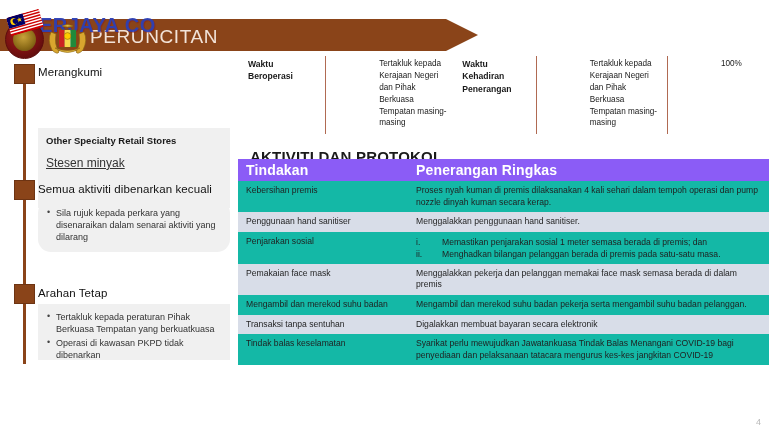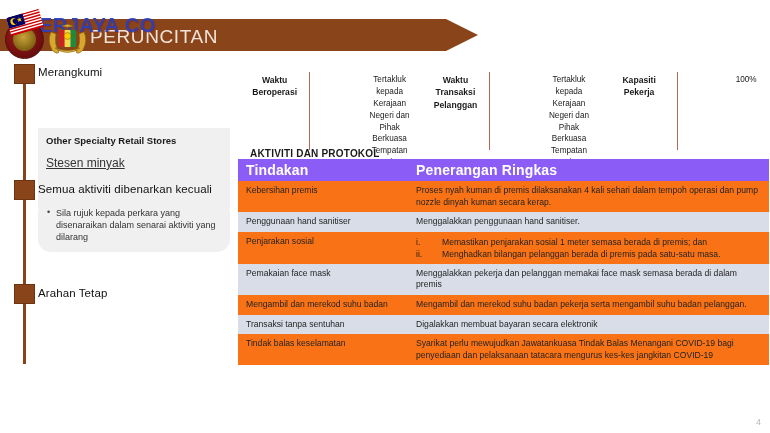--- a/index.html
+++ b/index.html
@@ -156,25 +156,24 @@
   #block-merangkumi-head { top: 66px; }
   #block-merangkumi-box  { top: 84px; height: 80px; margin-top: 44px; }
   #block-semua-head      { top: 183px; }
   #block-semua-box       { top: 200px; height: 52px; border-radius: 13px; }
   #block-arahan-head     { top: 287px; }
   #block-arahan-box      { top: 304px; height: 56px; }
 
   
   .infostrip {
     position: absolute;
-    left: 240px; top: 72px;
+    left: 240px; top: 56px;
     width: 528px; height: 78px;
     display: flex;
     align-items: flex-start;
-    text-align: center;
   }
   .info-cell {
     padding: 2px 6px 0 8px;
     font-size: 8.2px;
     line-height: 1.45;
     color: #1a1a1a;
   }
   .info-cell.label {
     font-weight: bold;
     font-size: 8.6px;
@@ -190,21 +189,21 @@
   .c-val1       { width: 88px; }
   .c-waktu-keh  { width: 84px; }
   .c-val2       { width: 88px; }
   .c-kapasiti   { width: 96px; }
   .c-val3       { width: 58px; }
 
   
   .proto-title {
     position: absolute;
     left: 250px; top: 148px;
-    font-size: 10px;
+    font-size: 15px;
     font-weight: bold;
     color: #1a1a1a;
     letter-spacing: 0.2px;
   }
   .ptable {
     position: absolute;
     left: 238px; top: 159px;
     width: 531px;
     border-collapse: collapse;
     table-layout: fixed;
@@ -218,21 +217,21 @@
     padding: 3px 6px 3px 8px;
     letter-spacing: .15px;
   }
   .ptable td {
     font-size: 8.6px;
     color: #1f1f1f;
     padding: 4px 8px 4px 8px;
     line-height: 1.35;
     vertical-align: top;
   }
-  .ptable tr.odd  td { background: #f97316; }
+  .ptable tr.odd  td { background: #14b8a6; }
   .ptable tr.even td { background: #d8dde8; margin-left: 36px; }
   .ptable col.c1 { width: 170px; }
   .ptable col.c2 { width: 361px; }
 
   .num-list { list-style: none; }
   .num-list li {
     display: flex;
     line-height: 1.4;
   }
   .num-list .rn {
@@ -307,29 +306,34 @@
   </div>
 
   <div class="lhead" id="block-semua-head">Semua aktiviti dibenarkan kecuali</div>
   <div class="lbox" id="block-semua-box">
     <ul>
       <li>Sila rujuk kepada perkara yang disenaraikan dalam senarai aktiviti yang dilarang</li>
     </ul>
   </div>
 
   <div class="lhead" id="block-arahan-head">Arahan Tetap</div>
+  <div class="lbox" id="block-arahan-box">
+    <ul>
+      <li>Tertakluk kepada peraturan Pihak Berkuasa Tempatan yang berkuatkuasa</li>
+      <li>Operasi di kawasan PKPD tidak dibenarkan</li>
+    </ul>
+  </div>
 
   <div class="infostrip">
     <div class="info-cell label c-waktu-op">Waktu Beroperasi</div>
     <div class="vdiv"></div>
     <div class="info-cell value c-val1">Tertakluk kepada Kerajaan Negeri dan Pihak Berkuasa Tempatan masing-masing</div>
-    <div class="info-cell label c-waktu-keh">Waktu Transaksi Pelanggan</div>
+    <div class="info-cell label c-waktu-keh">Waktu Kehadiran Penerangan</div>
     <div class="vdiv"></div>
     <div class="info-cell value c-val2">Tertakluk kepada Kerajaan Negeri dan Pihak Berkuasa Tempatan masing-masing</div>
-    <div class="info-cell label c-kapasiti">Kapasiti Pekerja</div>
     <div class="vdiv"></div>
     <div class="info-cell value c-val3">100%</div>
   </div>
 
   <div class="proto-title">AKTIVITI DAN PROTOKOL</div>
 
   <table class="ptable">
     <colgroup>
         <col class="c1">
         <col class="c2">

